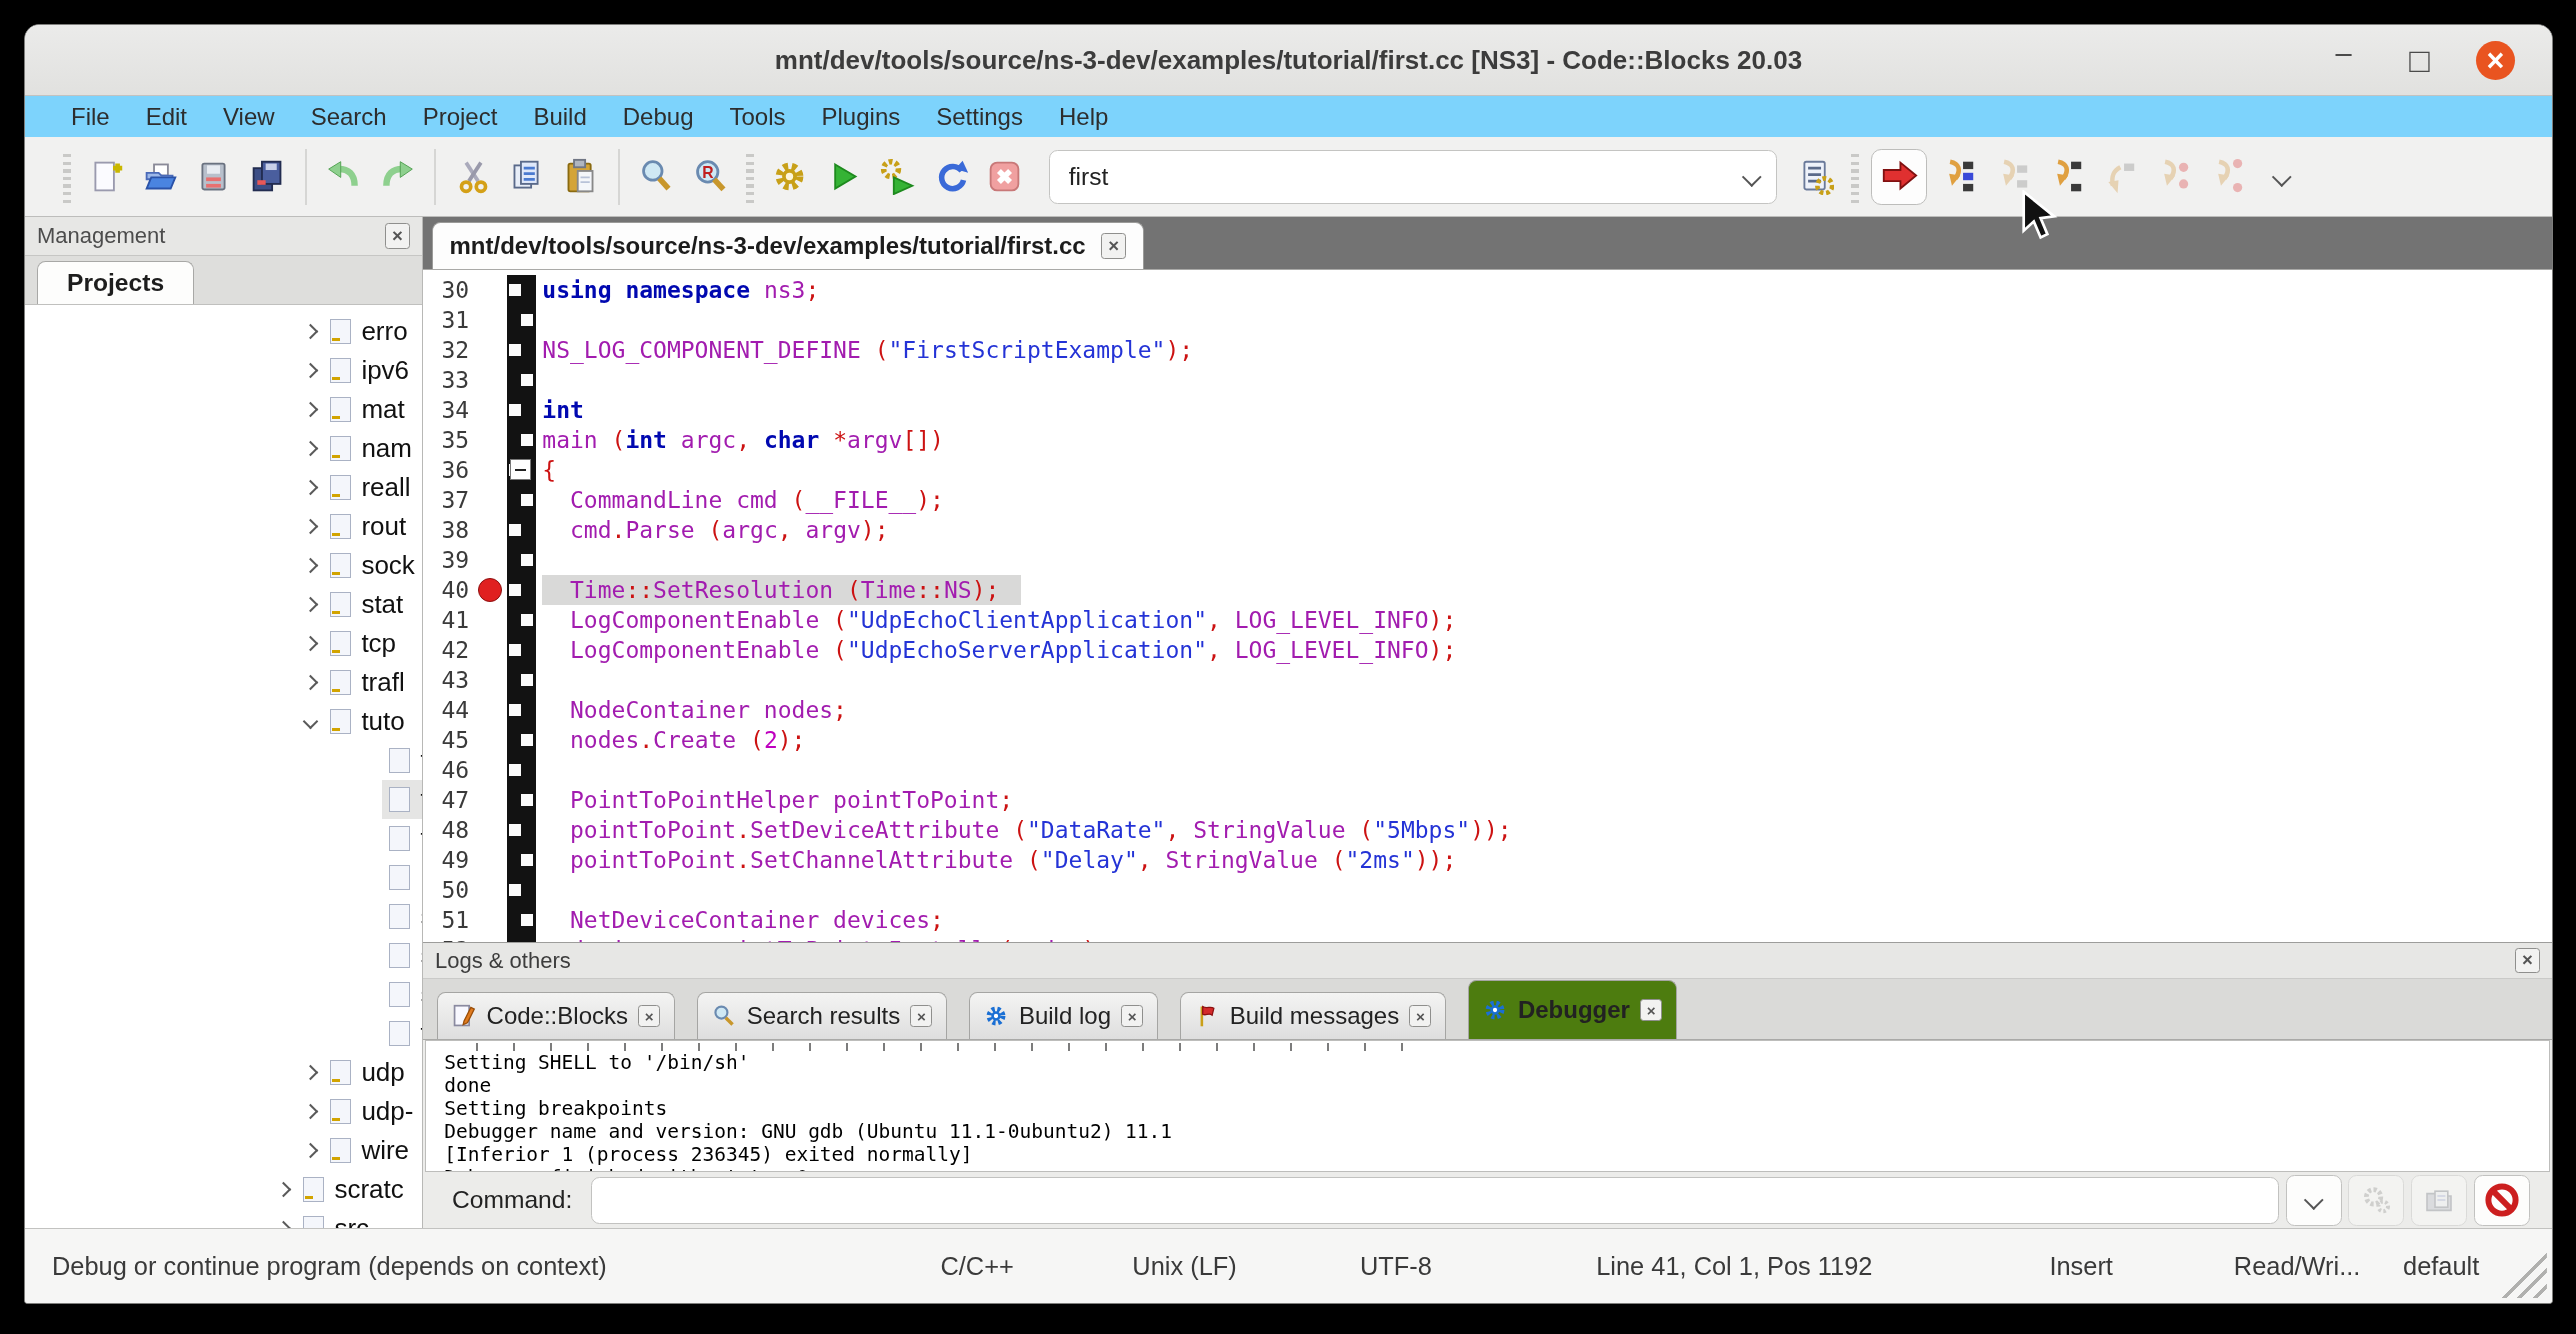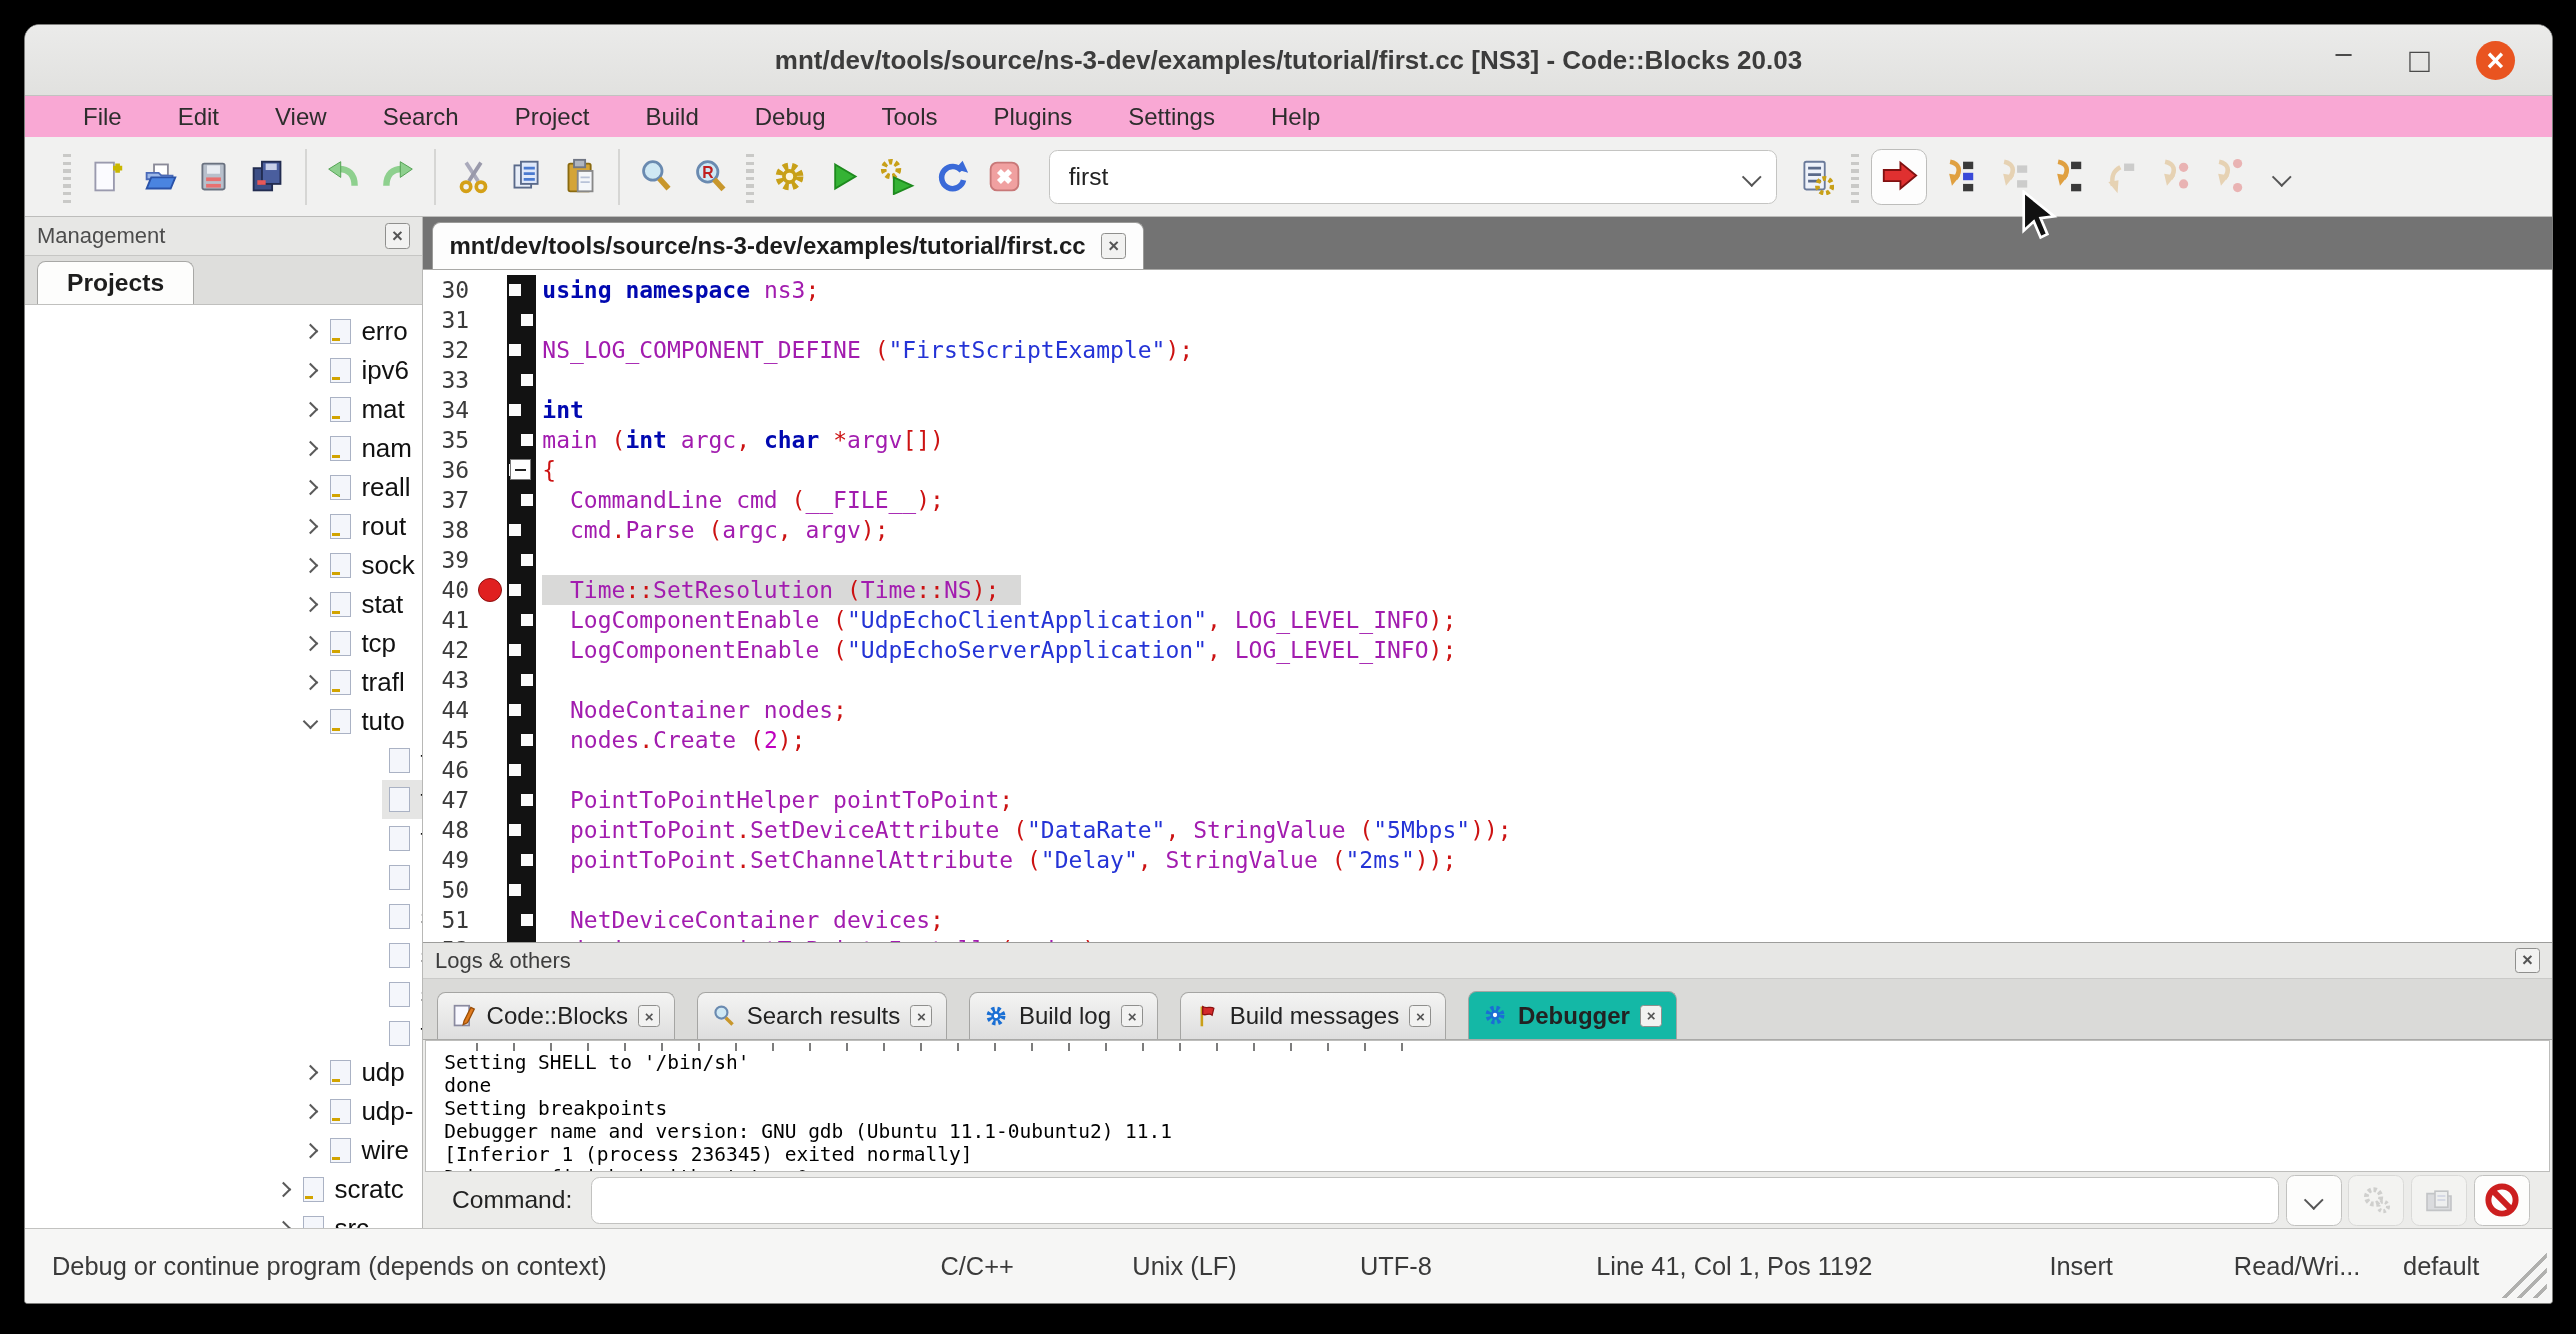--- a/index.html
+++ b/index.html
@@ -9,21 +9,21 @@
   
   #titlebar{height:71px;background:linear-gradient(#ebebea,#e1e1df);border-bottom:0.8px solid #c2c2c0;
             position:relative;display:flex;align-items:center;justify-content:center;flex:none;}
   #titlebar .title{font-weight:bold;font-size:26px;color:#3c3c3c;}
   #wctrls{position:absolute;right:37px;top:0;height:100%;display:flex;align-items:center;gap:37px;}
   .wbtn{width:39px;height:39px;display:flex;align-items:center;justify-content:center;font-size:29px;color:#4a4a4a;}
   #minbtn span{position:relative;top:-6.8px;}
   #maxbtn span{font-size:34px;}
   #closebtn{background:#e95420;border-radius:50%;color:#fff;font-size:30.5px;font-weight:bold;}
   
-  #menubar{height:41px;background:#f9a8d4;display:flex;align-items:center;padding-left:40px;flex:none;gap:20px;}
+  #menubar{height:41px;background:#7dd3fc;display:flex;align-items:center;padding-left:28px;flex:none;}
   .menu-item{font-size:24px;color:#2d2d2d;padding:1.7px 18px;white-space:nowrap;}
   
   #toolbar{height:80px;background:#f1f1f0;border-bottom:0.8px solid #bdbdbb;display:flex;align-items:center;
            padding-left:29px;flex:none;position:relative;}
   .grip{width:8.5px;height:53px;margin:0 8.5px;background:repeating-linear-gradient(0deg,#c9c9c7 0 3.4px,transparent 3.4px 7.6px);flex:none;}
   .tsep{width:1.7px;height:56px;background:#d6d6d4;margin:0 10.2px;flex:none;}
   .tbtn{width:47px;height:47px;margin:0 3.4px;display:flex;align-items:center;justify-content:center;flex:none;border-radius:6.8px;}
   .tbtn svg{width:37px;height:37px;}
   .tbtn.hovered{background:#fdfdfd;border:1.7px solid #bdbdbb;border-radius:10.2px;width:56px;height:56px;}
   .dim{opacity:.42;}
@@ -78,21 +78,21 @@
   .hl{background:#d9d9d8;padding-right:22px;display:inline-block;}
   .tk-d{color:#a21caf;} .tk-k{color:#0008b0;font-weight:bold;} .tk-s{color:#2433d6;}
   .tk-p{color:#cc1212;} .tk-n{color:#bf00bf;}
   
   #logs{height:286px;flex:none;display:flex;flex-direction:column;border-top:0.8px solid #9d9d9b;background:#ececea;}
   #logs-caption{height:36px;display:flex;align-items:center;padding:0 12px;background:#e7e7e5;border-bottom:0.8px solid #cacac8;flex:none;}
   #logs-caption .cap{font-size:22px;color:#3d3d3d;flex:1;}
   #logtabs{height:61px;background:#dadad8;display:flex;align-items:flex-end;padding-left:13.5px;gap:22px;border-bottom:0.8px solid #a9a9a7;flex:none;}
   .ltab{height:47px;display:flex;align-items:center;gap:10.2px;padding:0 13.5px;background:linear-gradient(#f4f4f3,#dedede);
         border:0.8px solid #a5a5a3;border-bottom:none;border-radius:8.5px 8.5px 0 0;font-size:24px;color:#222;white-space:nowrap;}
-  .ltab.active{background:#14b8a6;height:48px;font-weight:bold;}
+  .ltab.active{background:#4d7c0f;height:59px;font-weight:bold;}
   .ltab .closebox{width:22px;height:22px;font-size:15.2px;}
   .licon{width:25.4px;height:25.4px;display:flex;align-items:center;justify-content:center;flex:none;}
   #logtext{flex:1;background:#fff;border:0.8px solid #bdbdbb;margin:0 1.7px;overflow:hidden;padding:1.7px 8.5px 0 8.5px;}
   #clipline{height:8.5px;overflow:hidden;margin-left:42px;width:931px;
             background:repeating-linear-gradient(90deg,#444 0 2.5px,transparent 2.5px 37px);opacity:.7;}
   .logline{font:19.5px/23px "DejaVu Sans Mono",monospace;color:#000;white-space:pre;margin-left:10px;}
   #cmdrow{height:56px;display:flex;align-items:center;padding:0 22px 0 29px;background:#ececea;flex:none;gap:6.8px;}
   #cmdlabel{font-size:24.6px;color:#222;margin-right:12px;}
   #cmdinput{flex:1;height:47px;background:#fff;border:1.7px solid #c2c2c0;border-radius:8.5px;font-size:23px;
             font-family:"DejaVu Sans Mono",monospace;padding:0 13.5px;outline:none;}

